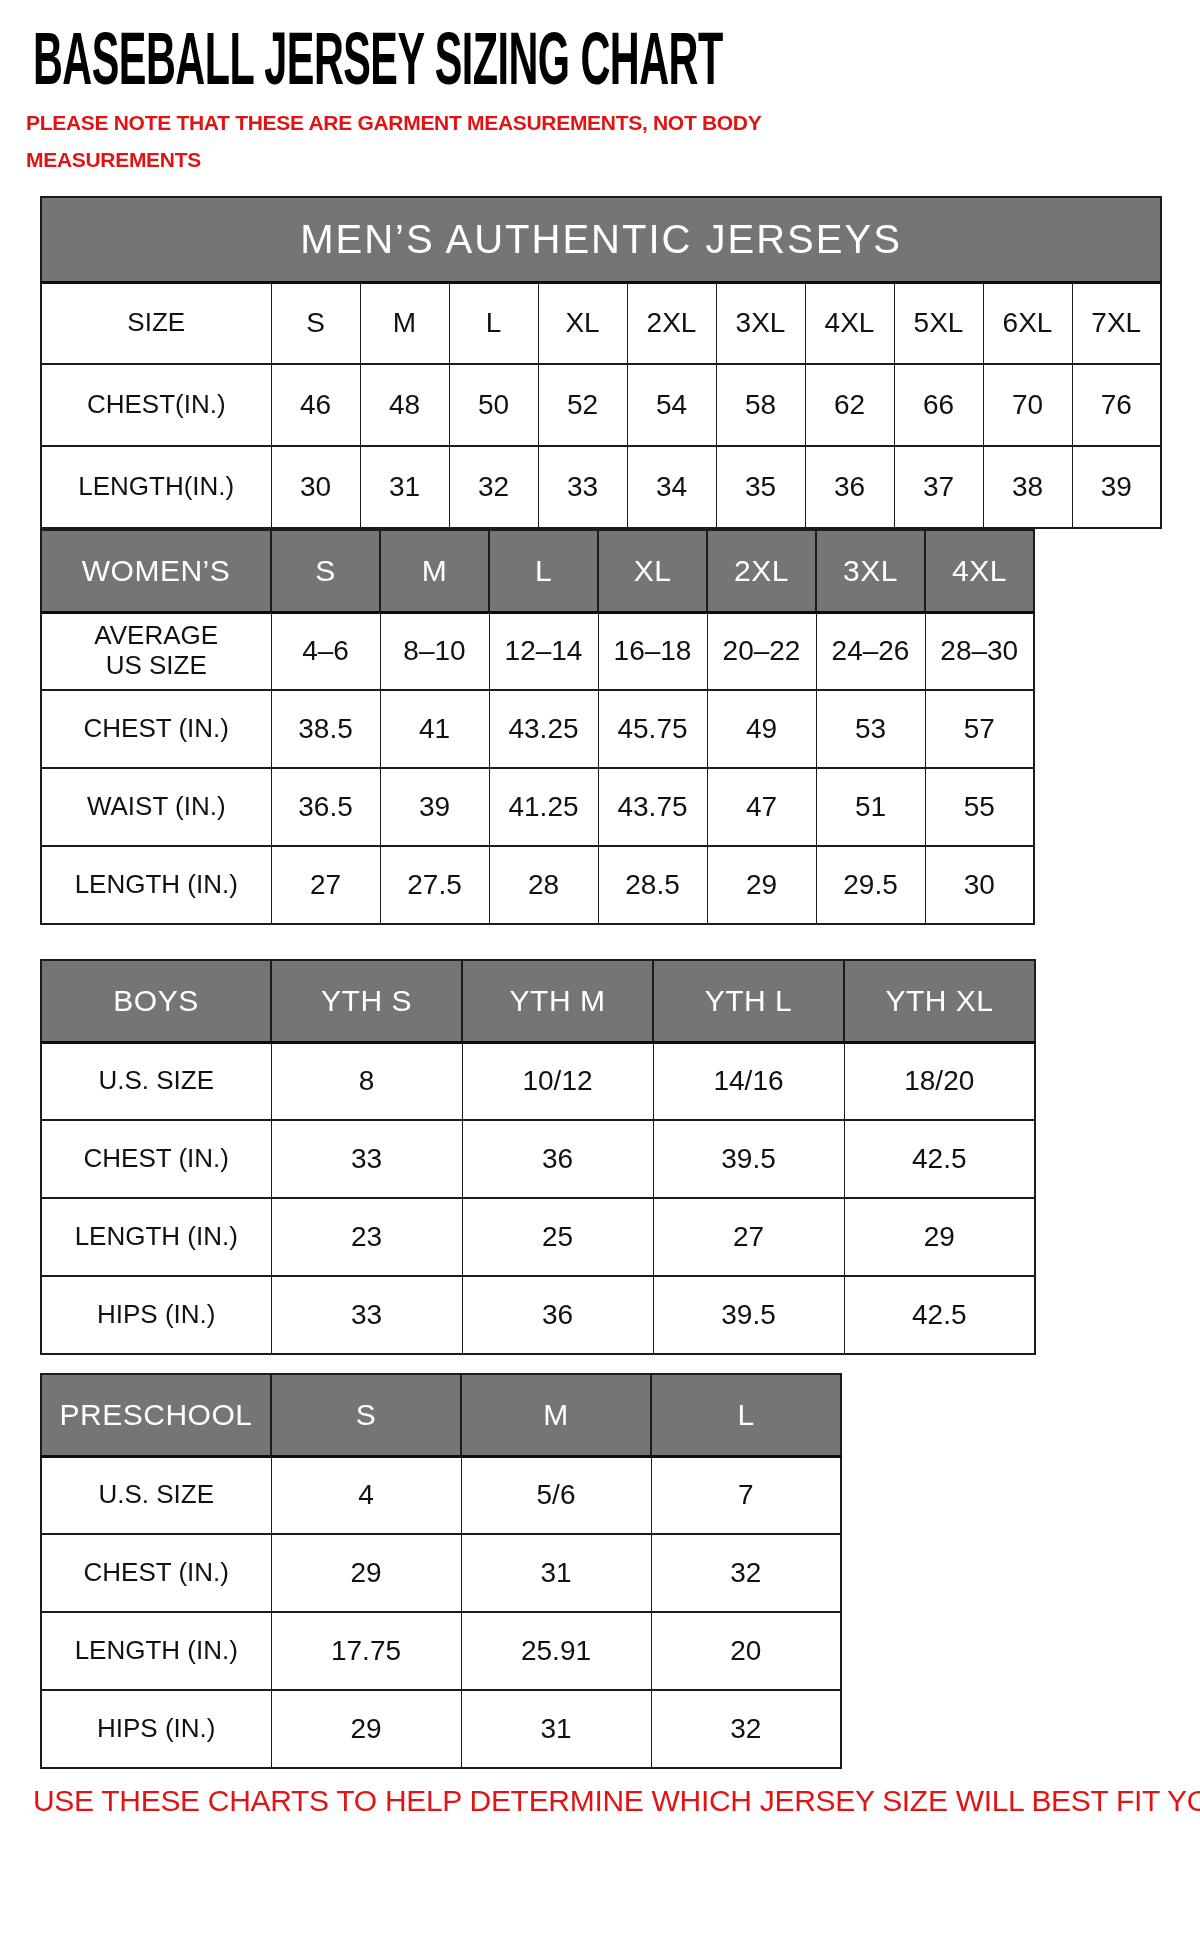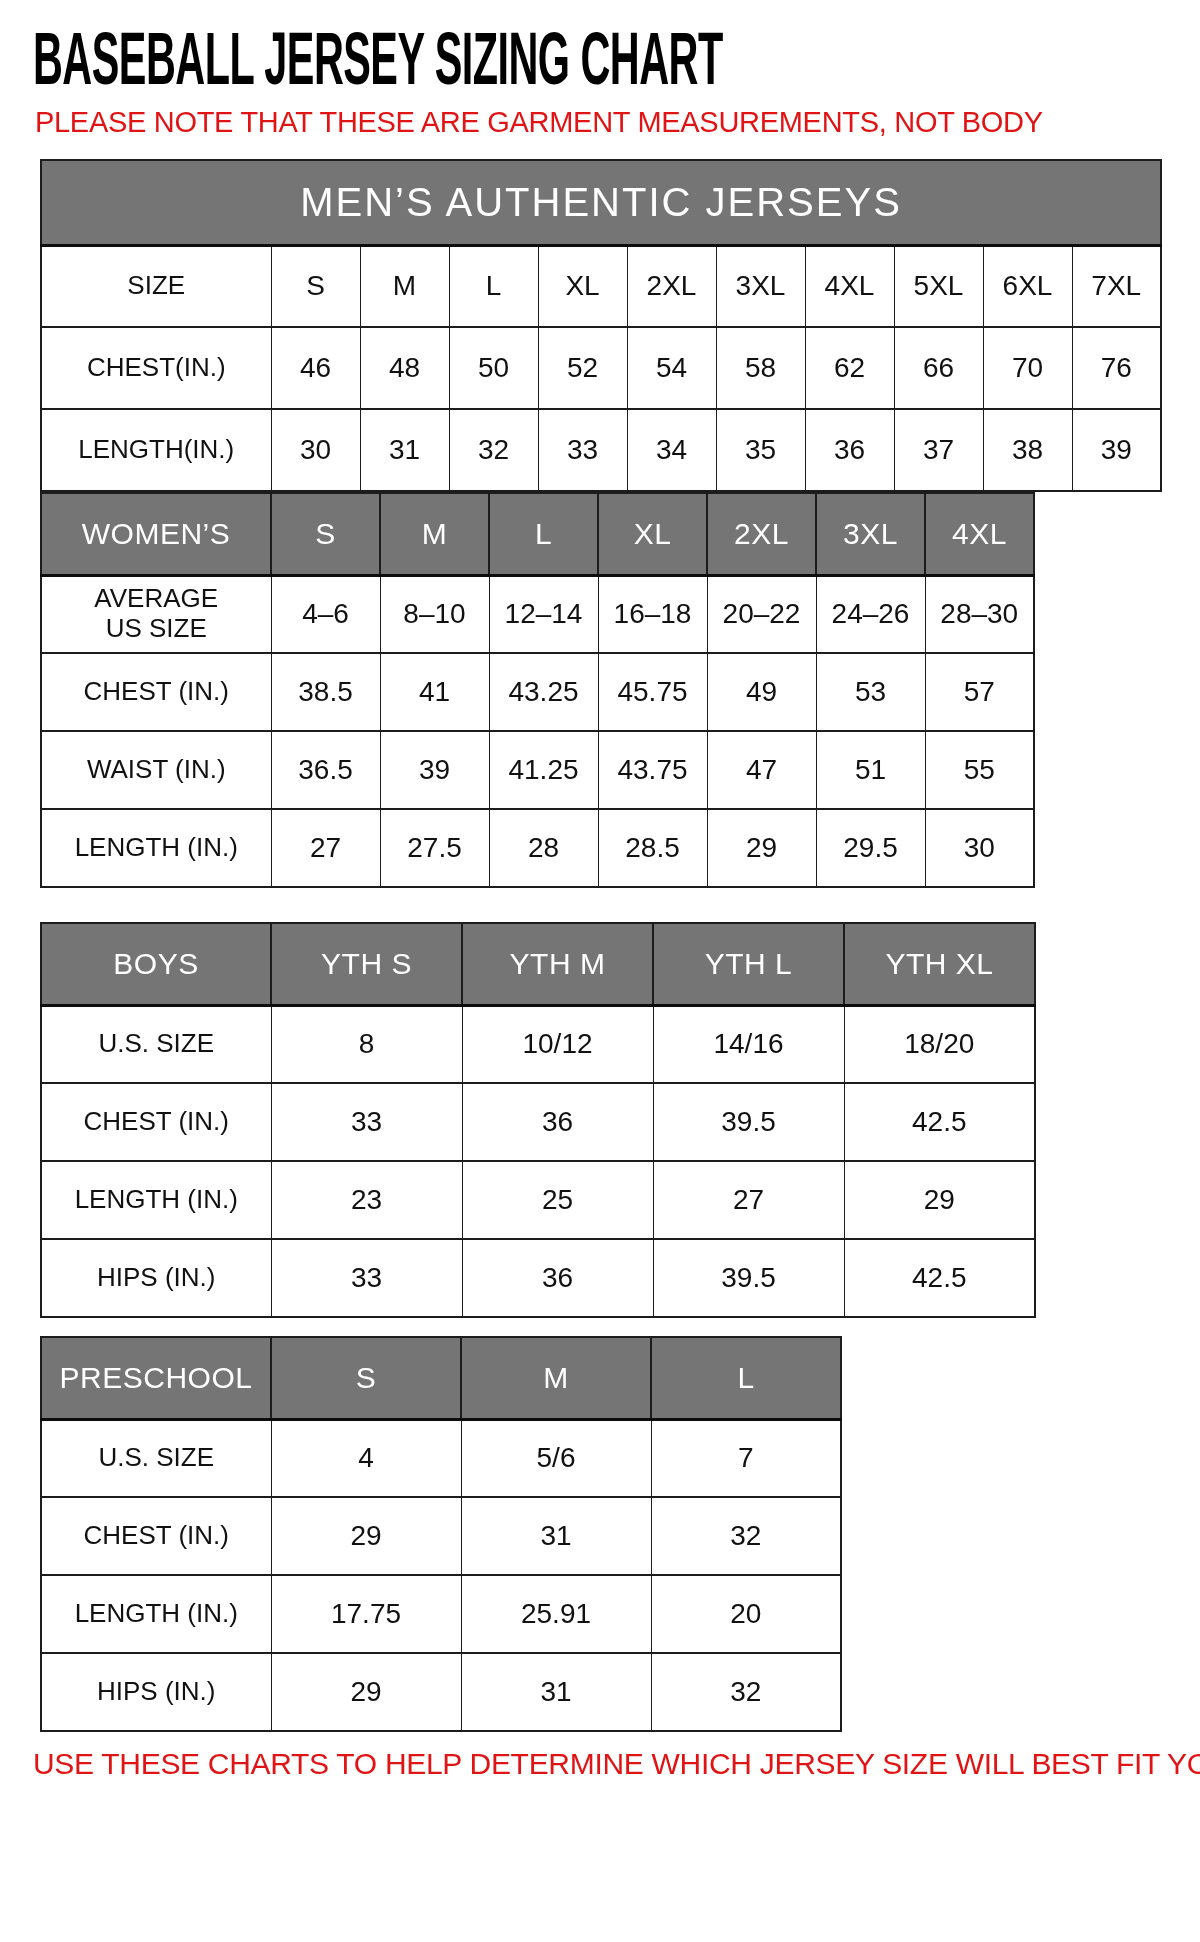--- a/index.html
+++ b/index.html
@@ -17,23 +17,24 @@
   .page{width:1200px;height:1942px;position:relative;}
 
   .title{
     margin:24px 0 0 33px;
     font-size:74px;font-weight:bold;line-height:70px;height:70px;
     letter-spacing:-1px;white-space:nowrap;
     transform:scaleX(0.56);transform-origin:0 50%;
     color:#000;
   }
   .note{
-    margin:10px 0 0 35px;
-    font-size:29px;line-height:37px;color:var(--red);
+    margin:10px 0 0 26px;
+    font-size:21px;line-height:37px;color:var(--red);
     letter-spacing:-0.3px;
+    font-weight:bold;
   }
   .footer{
     margin:14px 0 0 33px;
     font-size:30px;line-height:36px;color:var(--red);
     letter-spacing:-0.3px;white-space:nowrap;
   }
 
   table.sz{
     border-collapse:collapse;table-layout:fixed;
     margin-left:40px;border:2px solid var(--line);
@@ -76,20 +77,21 @@
 </style>
 </head>
 <body>
 
 <div class="page">
 
   <h1 class="title">BASEBALL JERSEY SIZING CHART</h1>
 
   <div class="note">
     <div>PLEASE NOTE THAT THESE ARE GARMENT MEASUREMENTS, NOT BODY</div>
+    <div>MEASUREMENTS</div>
   </div>
 
   <table class="sz mens">
     <colgroup>
       <col class="cl">
         <col class="cv">
         <col class="cv">
         <col class="cv">
         <col class="cv">
         <col class="cv">

